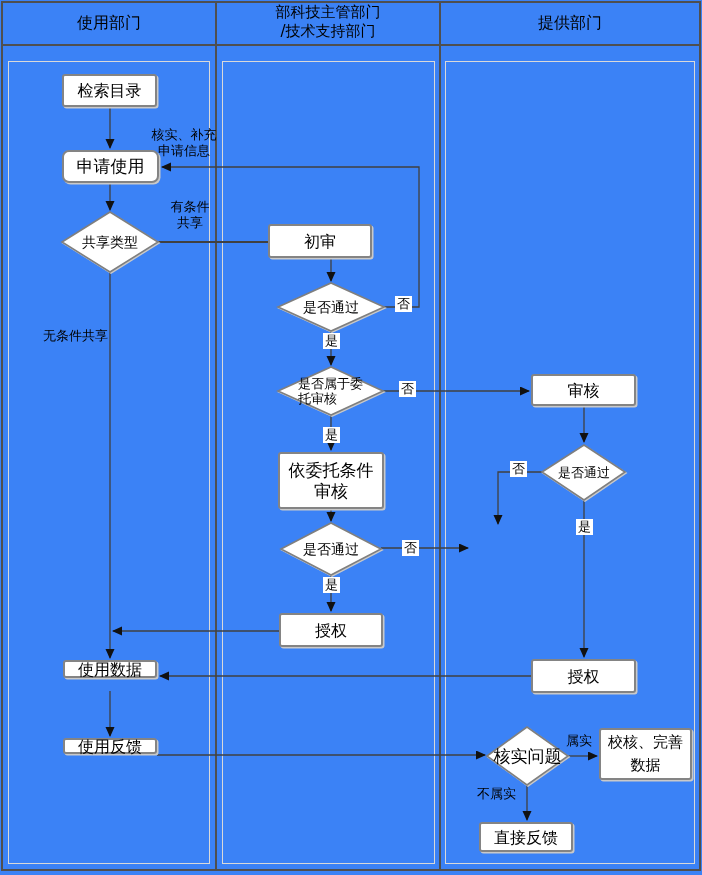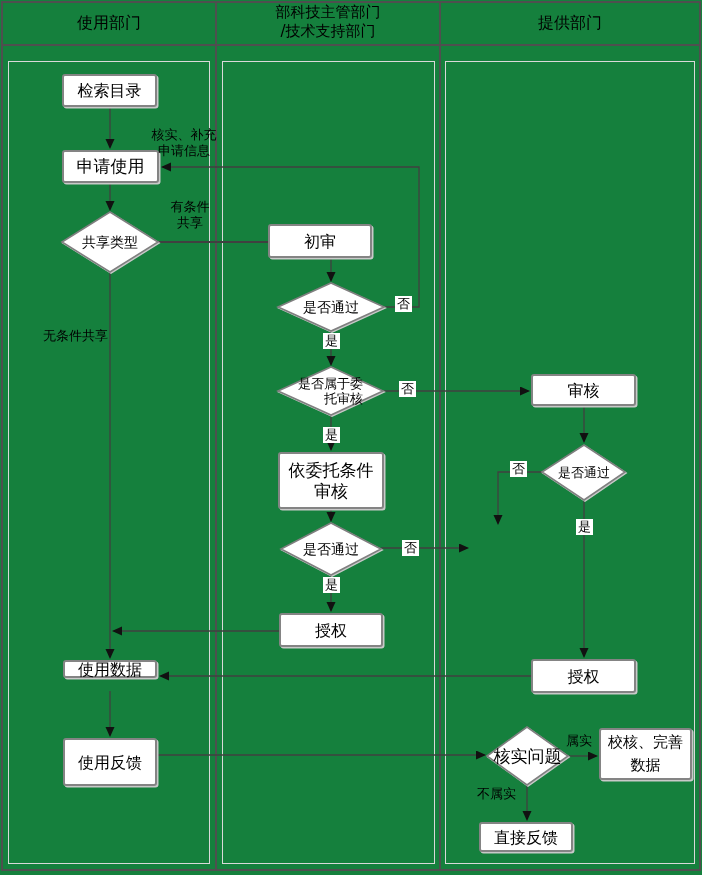--- a/index.html
+++ b/index.html
@@ -1,36 +1,36 @@
 <!DOCTYPE html>
 <html><head>
 <meta charset="utf-8">
 <style>
   html,body{margin:0;padding:0;background:#fff;}
   .stage{
-    position:relative;width:702px;height:875px;background:#15803d;
+    position:relative;width:702px;height:875px;background:#3b82f6;
     font-family:"DejaVu Sans","Liberation Sans",sans-serif;color:#000;
     overflow:hidden;
   }
   
   .frame{position:absolute;left:1px;top:1px;width:696px;height:866px;border:2px solid #4f4f4f;}
   .vline{position:absolute;top:1px;width:2px;height:868px;background:#4f4f4f;}
   .v1{left:215px;} .v2{left:439px;}
   .hline{position:absolute;left:1px;top:44px;width:699px;height:2px;background:#4f4f4f;}
   .inner{position:absolute;top:61px;height:801px;border:1px solid #d9d9d9;}
   .i1{left:8px;width:200px;} .i2{left:222px;width:211px;} .i3{left:445px;width:248px;}
   .lanehead{position:absolute;top:0;height:44px;display:flex;align-items:center;justify-content:center;
     text-align:center;font-size:16px;white-space:pre-line;line-height:19px;}
   .lh1{left:2px;width:214px;} .lh2{left:217px;width:222px;font-size:15px;} .lh3{left:441px;width:258px;}
   svg.wires{position:absolute;left:0;top:0;}
   
   .node{position:absolute;background:#fff;border:2px solid #848484;border-radius:3px;
     box-shadow:1.5px 1.5px 0 #c9c9c9;display:flex;align-items:center;justify-content:center;
     text-align:center;white-space:pre-line;font-size:16px;line-height:21px;box-sizing:border-box;}
-  .dtext{position:absolute;display:flex;align-items:center;justify-content:center;text-align:right;
+  .dtext{position:absolute;display:flex;align-items:center;justify-content:center;text-align:left;
     white-space:pre-line;font-size:14px;line-height:16px;}
   .elabel{position:absolute;font-size:13px;line-height:16px;white-space:pre-line;text-align:center;}
   .onl{background:#fff;padding:0 2px;}
   .ralign{text-align:right;}
 </style>
 </head>
 <body>
 
 <div class="stage">
 
@@ -80,29 +80,29 @@
       <polygon points="62,242 110,212 158,242 110,272"></polygon>
       <polygon points="278,307 331,283 384,307 331,331"></polygon>
       <polygon points="278,391 331,367 383,391 331,415"></polygon>
       <polygon points="281,549 331,523 381,549 331,575"></polygon>
       <polygon points="542,472 584,445 625,472 584,500"></polygon>
       <polygon points="487,756 527,727 568,756 527,785"></polygon>
     </g>
   </svg>
 
   <div class="node" style="left:62px;top:74px;width:95px;height:33px;">检索目录</div>
-  <div class="node" style="left:62px;top:150px;width:97px;height:33px;font-size:17px;">申请使用</div>
+  <div class="node" style="left:62px;top:150px;width:97px;height:33px;font-size:17px;border-radius:7px;">申请使用</div>
   <div class="node" style="left:268px;top:224px;width:104px;height:34px;">初审</div>
   <div class="node" style="left:278px;top:452px;width:106px;height:57px;font-size:17px;">依委托条件
 审核</div>
   <div class="node" style="left:279px;top:613px;width:104px;height:34px;">授权</div>
   <div class="node" style="left:531px;top:374px;width:105px;height:32px;">审核</div>
   <div class="node" style="left:531px;top:659px;width:105px;height:34px;">授权</div>
   <div class="node" style="left:63px;top:660px;width:94px;height:18px;">使用数据</div>
-  <div class="node" style="left:63px;top:738px;width:94px;height:48px;">使用反馈</div>
+  <div class="node" style="left:63px;top:738px;width:94px;height:16px;">使用反馈</div>
   <div class="node" style="left:599px;top:728px;width:93px;height:52px;font-size:15px;line-height:23px;">校核、完善
 数据</div>
   <div class="node" style="left:479px;top:822px;width:94px;height:30px;">直接反馈</div>
 
   <div class="dtext" style="left:62px;top:212px;width:96px;height:60px;">共享类型</div>
   <div class="dtext" style="left:278px;top:283px;width:106px;height:48px;">是否通过</div>
   <div class="dtext" style="left:278px;top:367px;width:105px;height:48px;font-size:13px;line-height:15px;">是否属于委
 托审核</div>
   <div class="dtext" style="left:281px;top:523px;width:100px;height:52px;">是否通过</div>
   <div class="dtext" style="left:542px;top:445px;width:84px;height:55px;font-size:13px;">是否通过</div>

